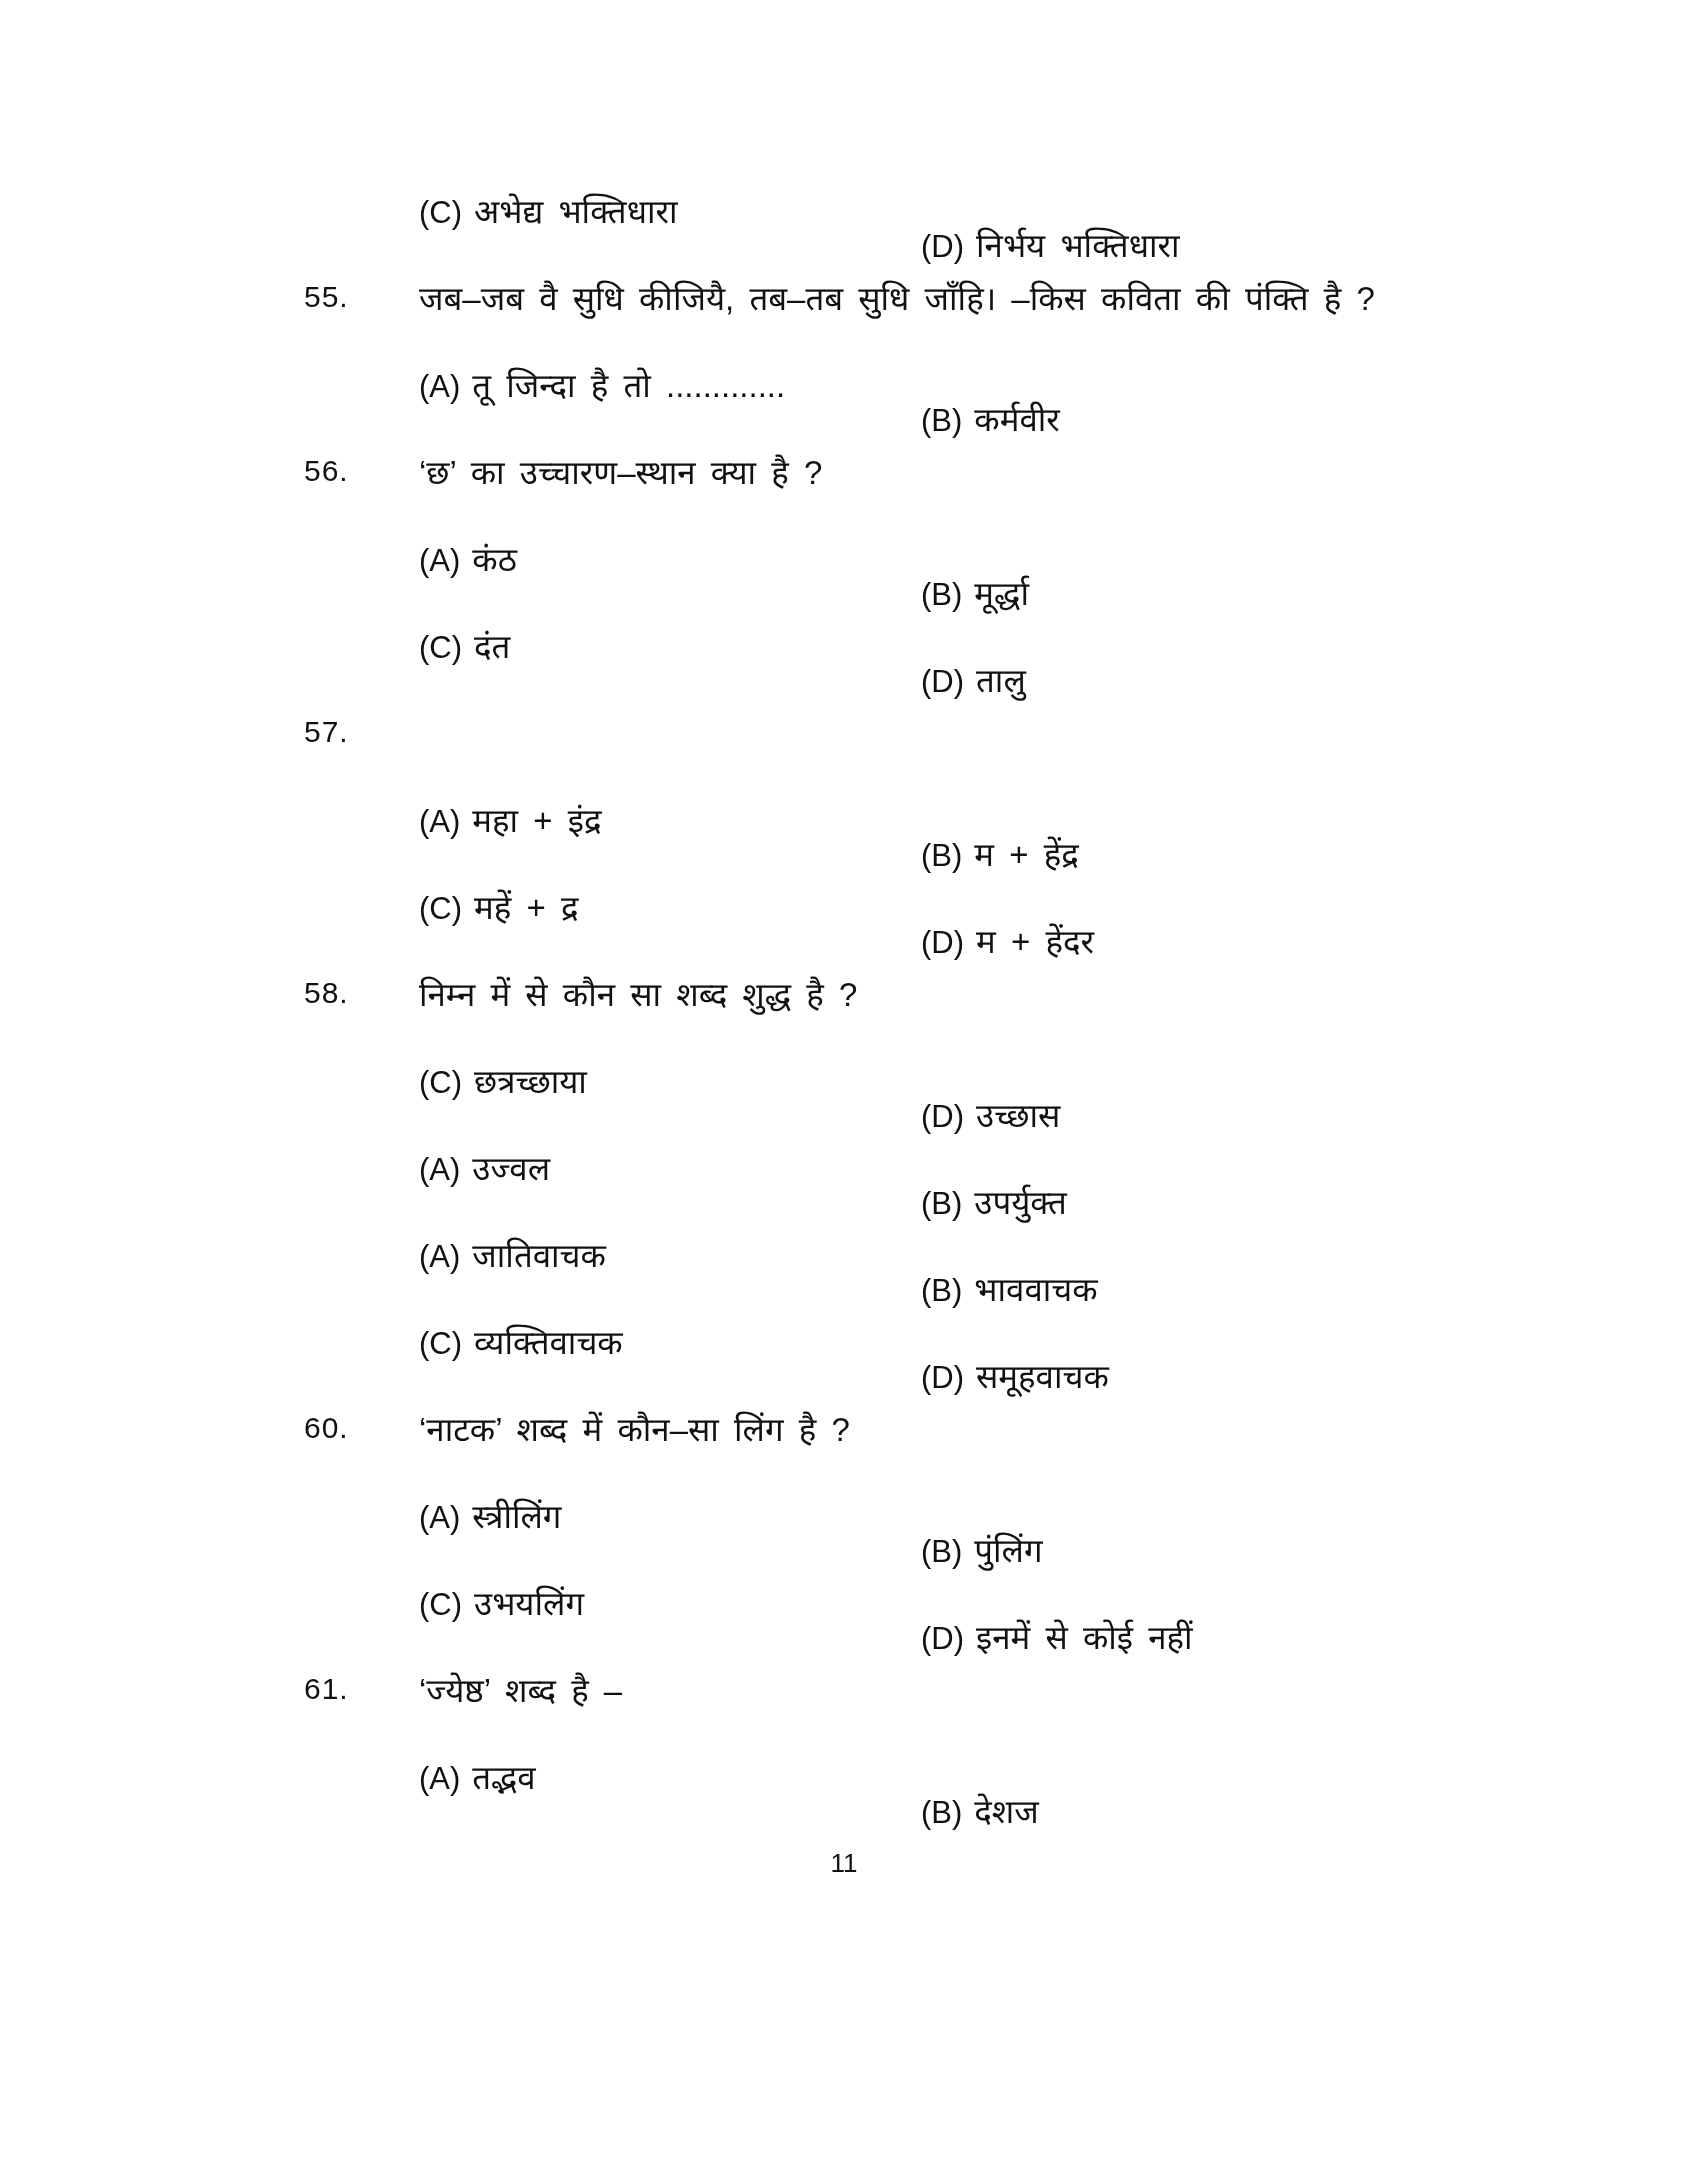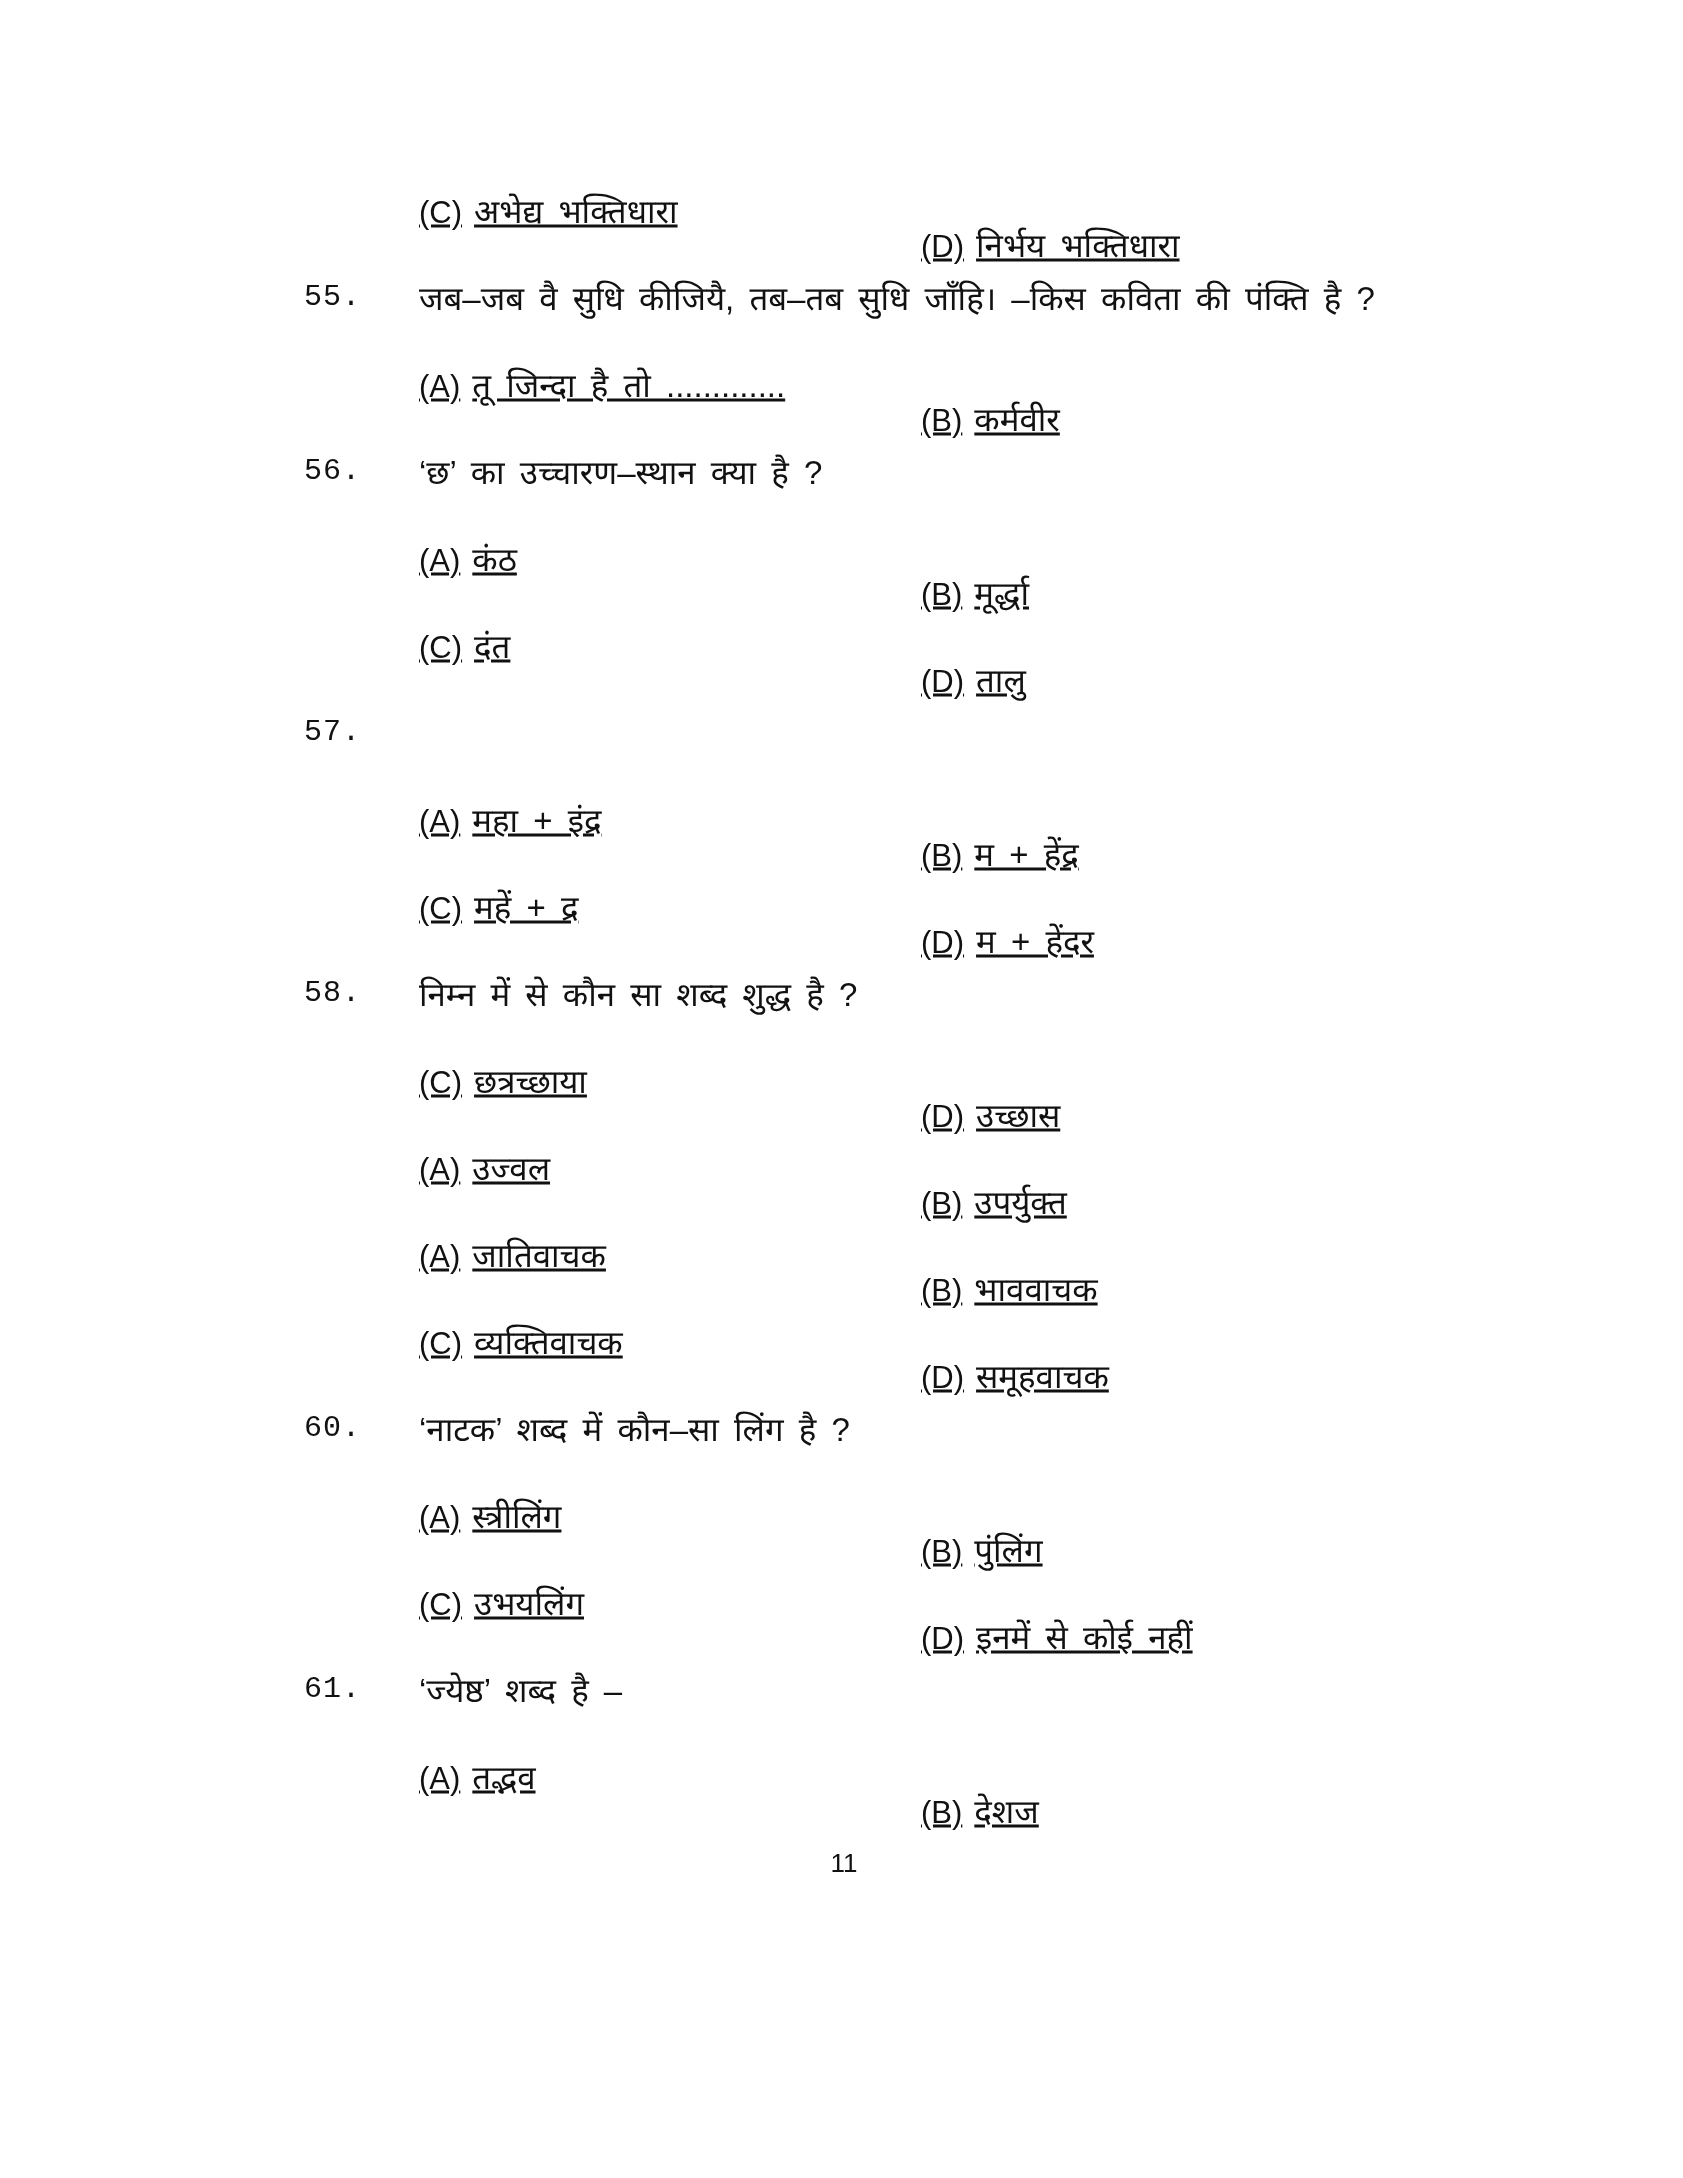--- a/index.html
+++ b/index.html
@@ -27,37 +27,35 @@
     position: relative;
     height: 87px;
   }
   .qnum {
     position: absolute;
     left: 304px;
     top: 50%;
     transform: translateY(-50%);
     font-size: 30px;
     letter-spacing: 1px;
-    font-family: Liberation Mono, monospace;
   }
   .qtext {
     position: absolute;
     left: 419px;
     top: 50%;
     transform: translateY(-50%);
     white-space: nowrap;
     word-spacing: 6px;
   }
   .cell {
     position: absolute;
     top: 50%;
     transform: translateY(-50%);
     white-space: nowrap;
     word-spacing: 6px;
-    text-decoration: underline;
   }
   .cell.left  { left: 419px; }
   .cell.right { left: 921px; margin-top: 34px; }
   .olabel { font-size: 31px; }
   .otext  { margin-left: 12px; }
   .pageno-line {
     position: relative;
     height: 87px;
   }
   .pageno {

